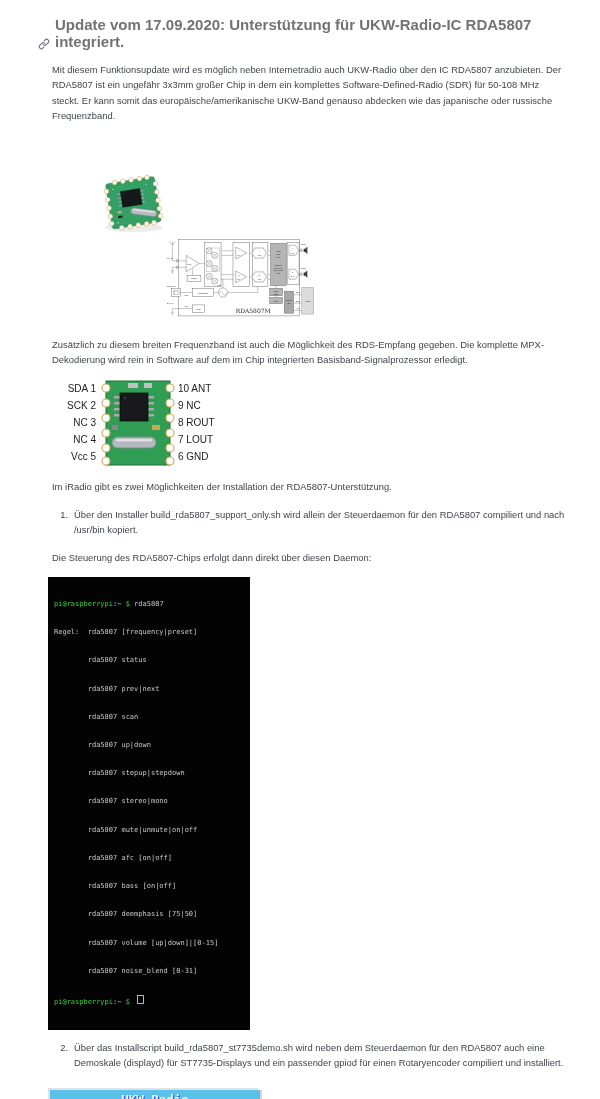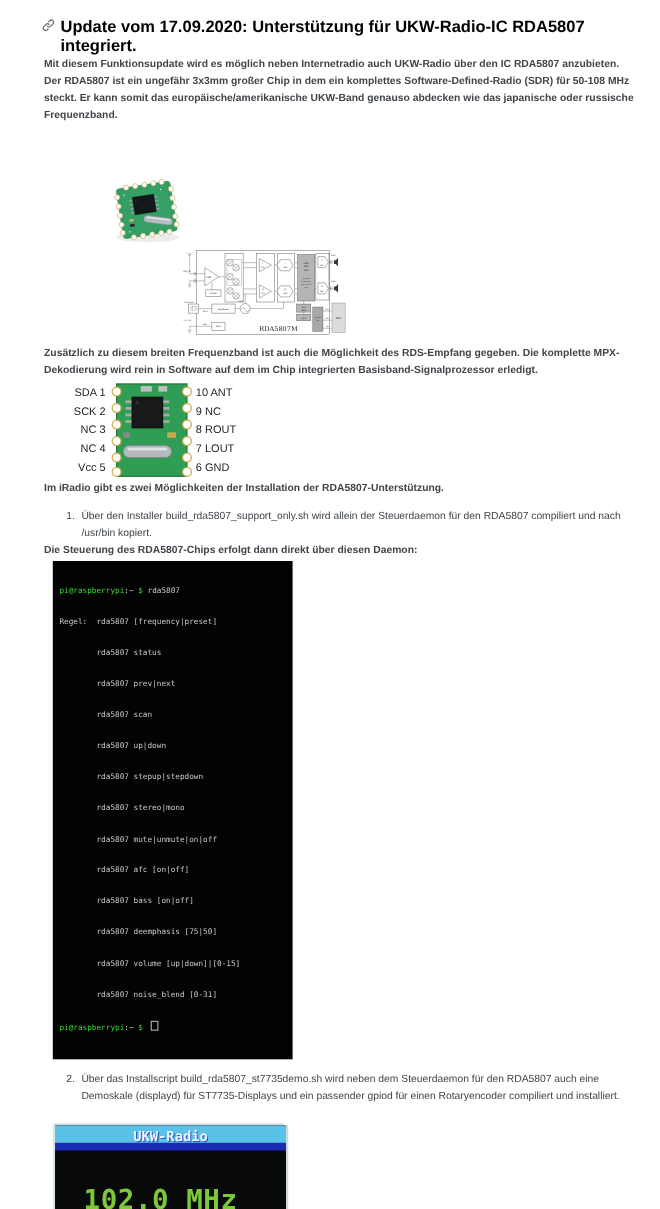--- a/index.html
+++ b/index.html
@@ -1,34 +1,34 @@
 <!DOCTYPE html>
 <html><head>
 <meta charset="utf-8">
 <style>
   html,body{margin:0;padding:0;}
   body{
     width:600px;height:1099px;background:#ffffff;overflow:hidden;position:relative;
     font-family:"Liberation Sans",sans-serif;color:#40454a;
   }
   .content{padding:16px 22px 0 40px;}
-  h2{display:flex;align-items:flex-start;margin:0;font-size:15px;font-weight:bold;color:#000000;}
+  h2{display:flex;align-items:flex-end;margin:0;font-size:15px;font-weight:bold;color:#737373;}
   .anchor{display:inline-flex;margin:1px 5px 0 -2px;color:#6a737d;text-decoration:none;}
-  p.body{margin:0;font-size:9.4px;line-height:15.4px;letter-spacing:0.02px;font-weight:bold;}
+  p.body{margin:12px;font-size:9.4px;line-height:15.4px;letter-spacing:0.02px;}
   .mt12{margin-top:12px;} .mt9{margin-top:9px;} .mt10{margin-top:10px;} .mt8{margin-top:8px;}
   .figrow{display:flex;align-items:flex-start;margin-top:14px;height:187px;flex-direction:column;}
   .pcb-svg{margin:28px 0 0 15px;}
   .diagram-svg{margin-left:37px;}
   .pinout-svg{display:block;margin:4px 0 0 8px;}
   .oli{display:flex;margin-left:14px;font-size:9.4px;line-height:15.4px;}
   .oli .num{flex:none;width:14px;text-align:right;margin-right:6px;}
   .terminal{
     margin:3px 0 0 8px;width:190px;background:#020302;color:#c9c9c9;
     font-family:"DejaVu Sans Mono",monospace;font-size:7px;line-height:9.4px;
-    padding:4px 22px 4px 6px;white-space:pre;
+    padding:4px 6px 4px 6px;white-space:pre;
   }
   .tg{color:#3cd33c;}
   .cursor{display:inline-block;width:4.5px;height:7.5px;border:1px solid #b5b5b5;margin-left:3px;vertical-align:-1px;}
   .displays{position:relative;height:233px;margin-top:20px;}
   .lcd{position:absolute;font-family:"DejaVu Sans Mono",monospace;font-weight:bold;overflow:hidden;}
   .lcd1{left:10px;top:0;width:210px;height:153px;background:#070a09;box-shadow:-2px -2px 0 #dde4e8,2px 0 0 #cfd8dc;}
   .lcd1-head{height:16px;background:#5ac2e9;color:#eef4ff;font-size:12.5px;line-height:20px;text-align:center;text-shadow:1px 1px 0 #2a55c8;}
   .lcd1-strip{height:7px;background:#1b2bb2;}
   .lcd1-body{padding-left:26px;}
   .freq{margin-top:30px;font-size:25px;color:#7cc837;letter-spacing:0.5px;}

